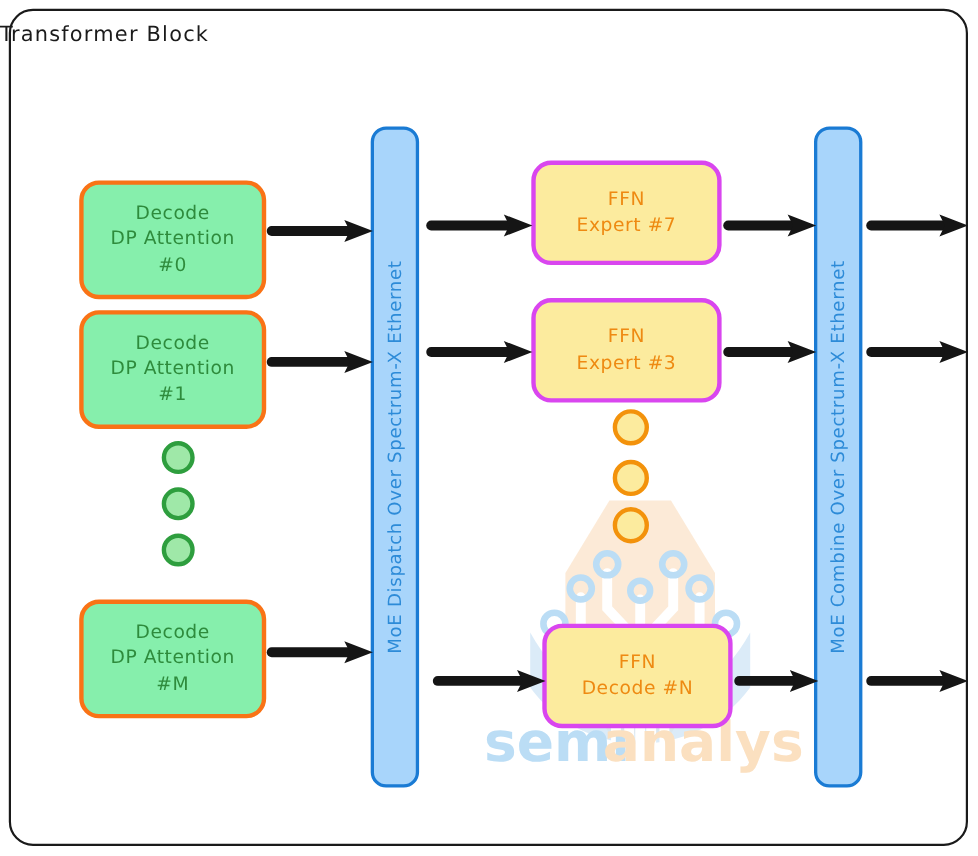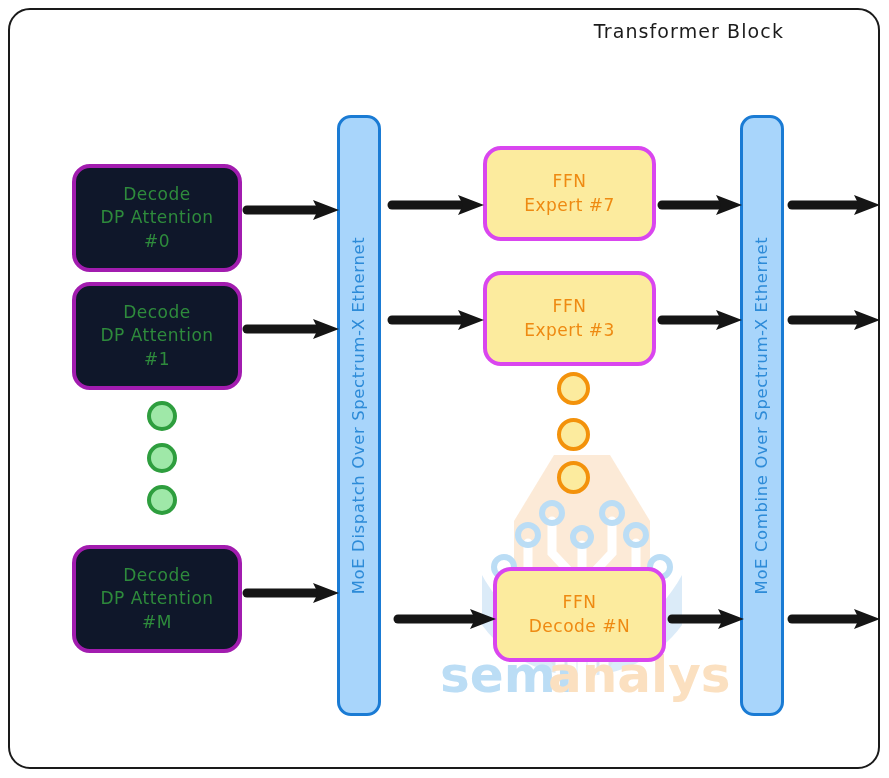--- a/index.html
+++ b/index.html
@@ -26,21 +26,21 @@
     border: 2.5px solid #1a1a1a;
     border-radius: 22px;
     box-sizing: border-box;
     background: transparent;
   }
   .title {
     position: absolute;
     left: 0;
     top: 20px;
     width: 784px;
-    text-align: right;
+    text-align: left;
     font-family: "DejaVu Sans", sans-serif;
     font-size: 19px;
     letter-spacing: 1.1px;
     color: #1b1b1b;
   }
   
   .watermark {
     position: absolute;
     left: 442px;
     top: 425px;
@@ -62,22 +62,22 @@
     box-sizing: border-box;
     display: flex;
     flex-direction: column;
     align-items: center;
     justify-content: center;
     text-align: center;
     line-height: 1.38;
   }
   .node .ln { display: block; white-space: nowrap; }
   .green-box {
-    background: #0f172a;
-    border: 4px solid #a21caf;
+    background: #86efac;
+    border: 4px solid #f97316;
     border-radius: 18px;
     color: #2E8B3C;
     font-size: 17px;
     letter-spacing: 0.5px;
   }
   .orange-box {
     background: #FCEB9E;
     border: 4px solid #d946ef;
     border-radius: 18px;
     color: #EE8A12;

